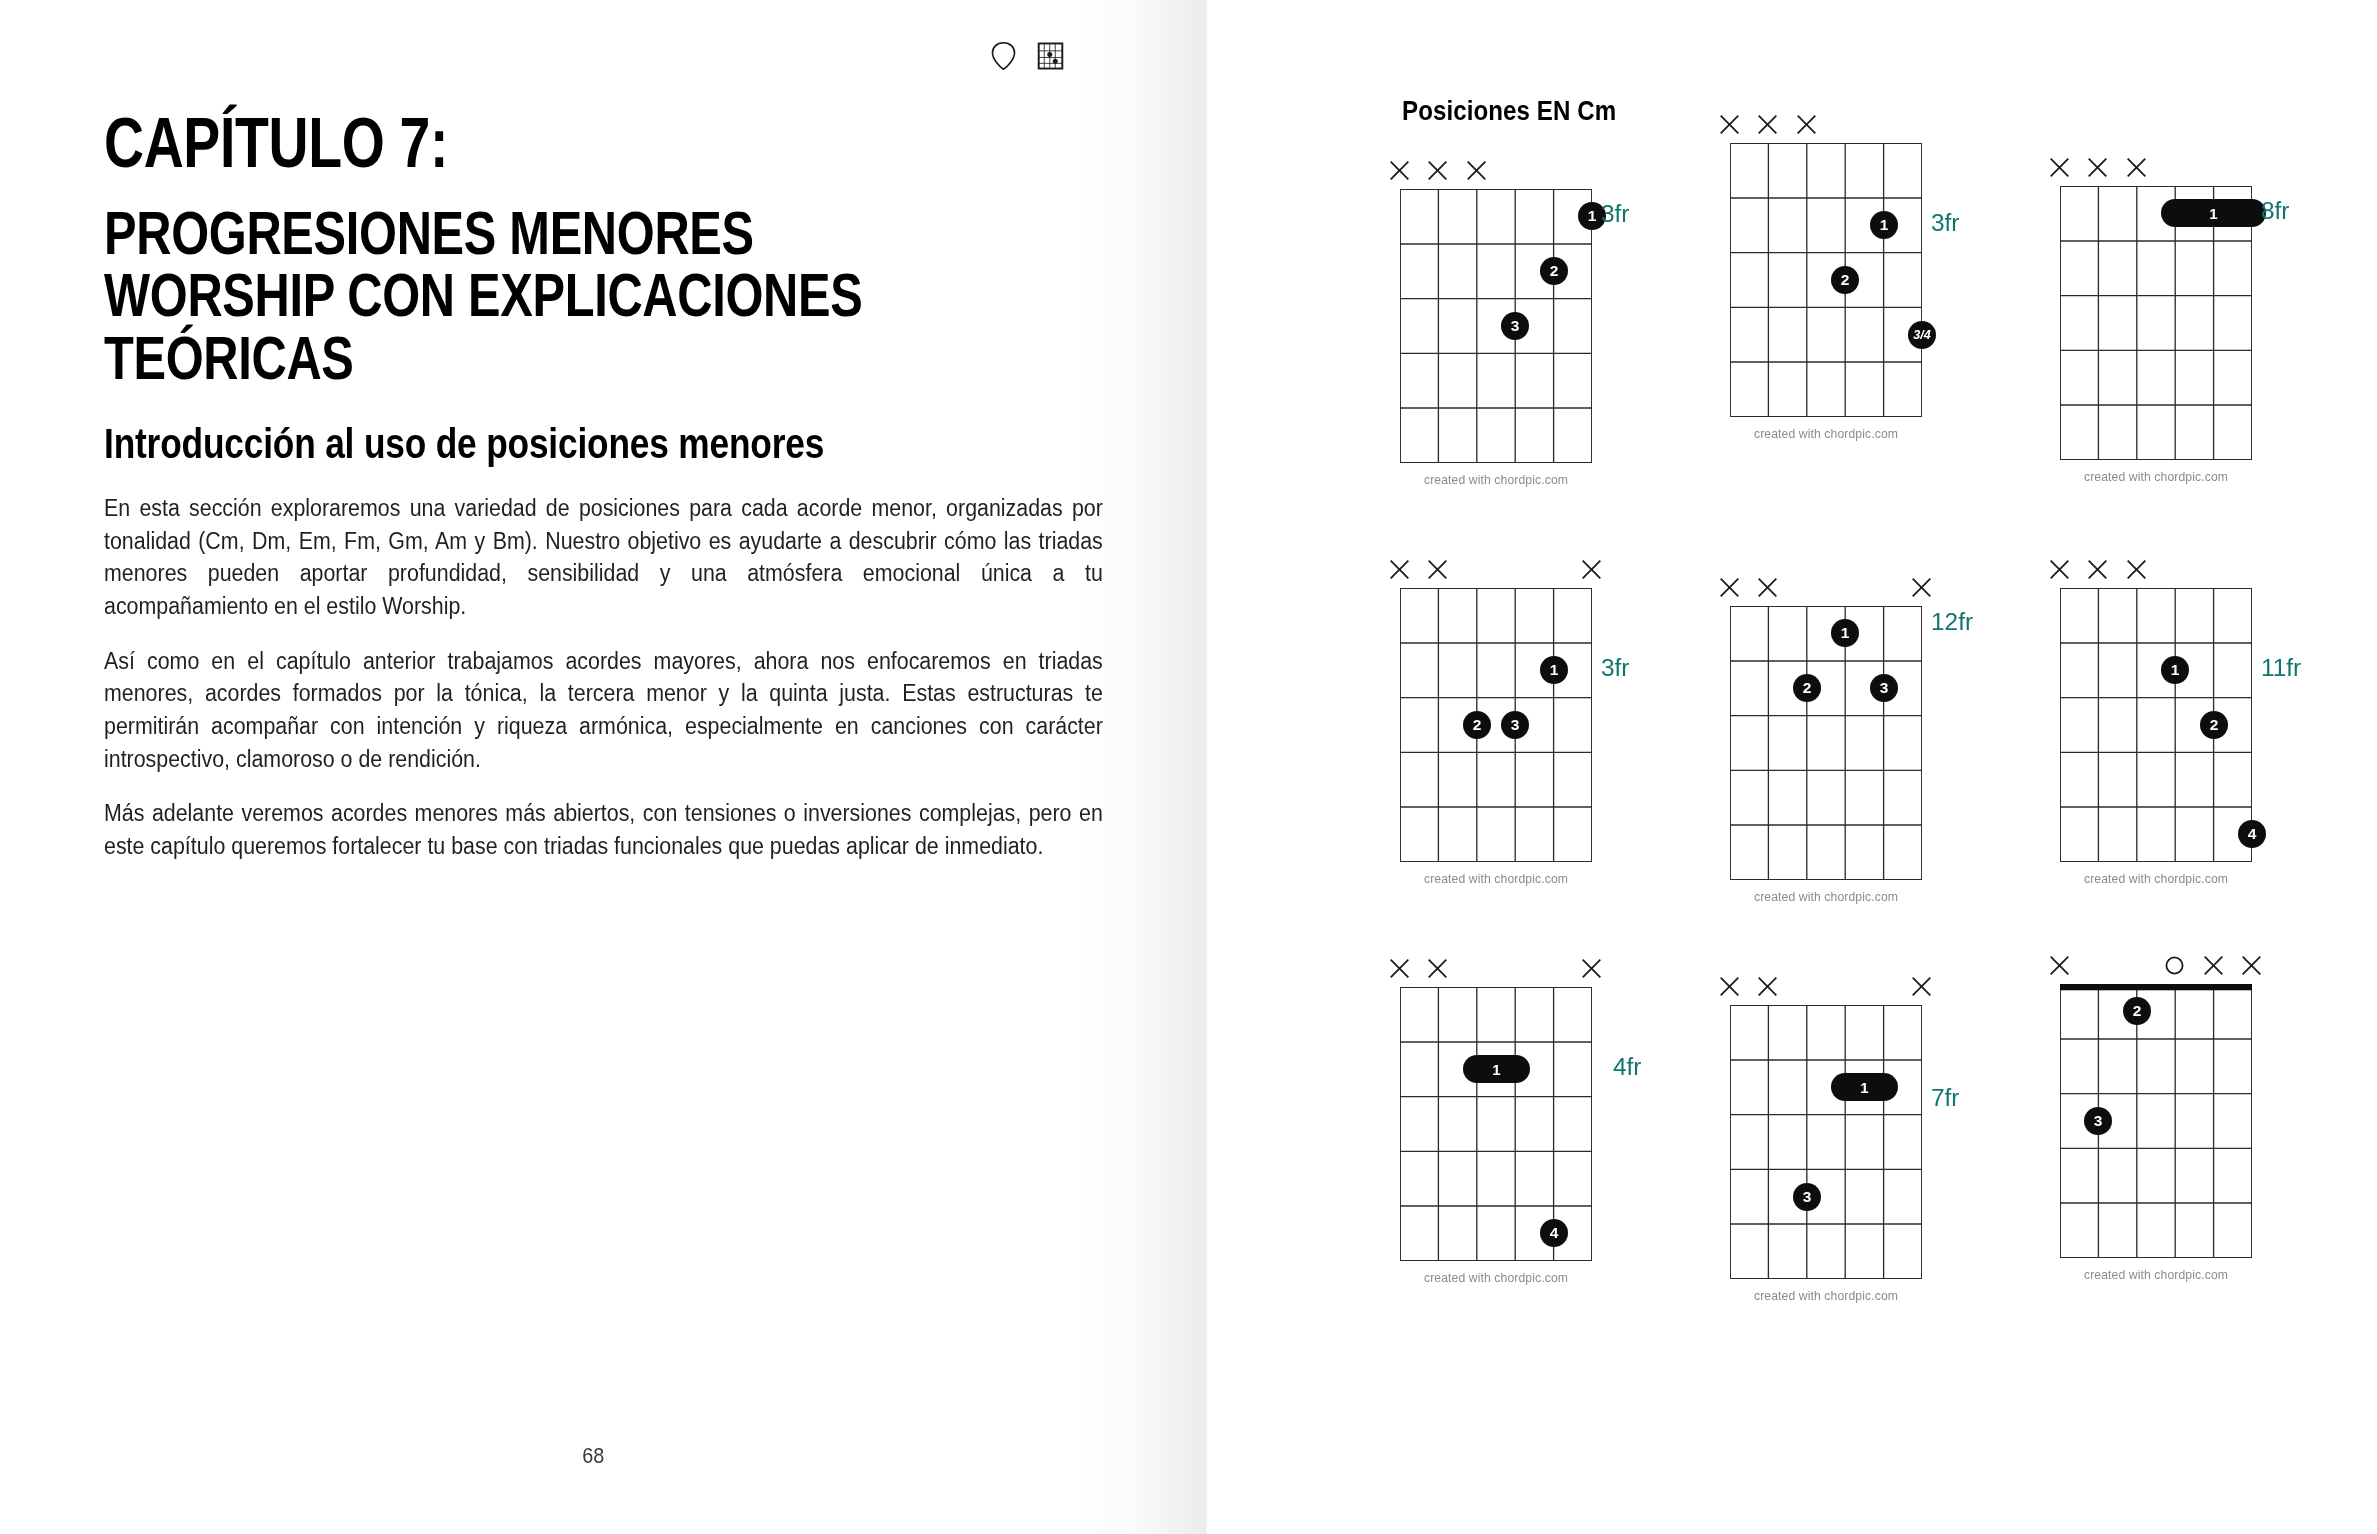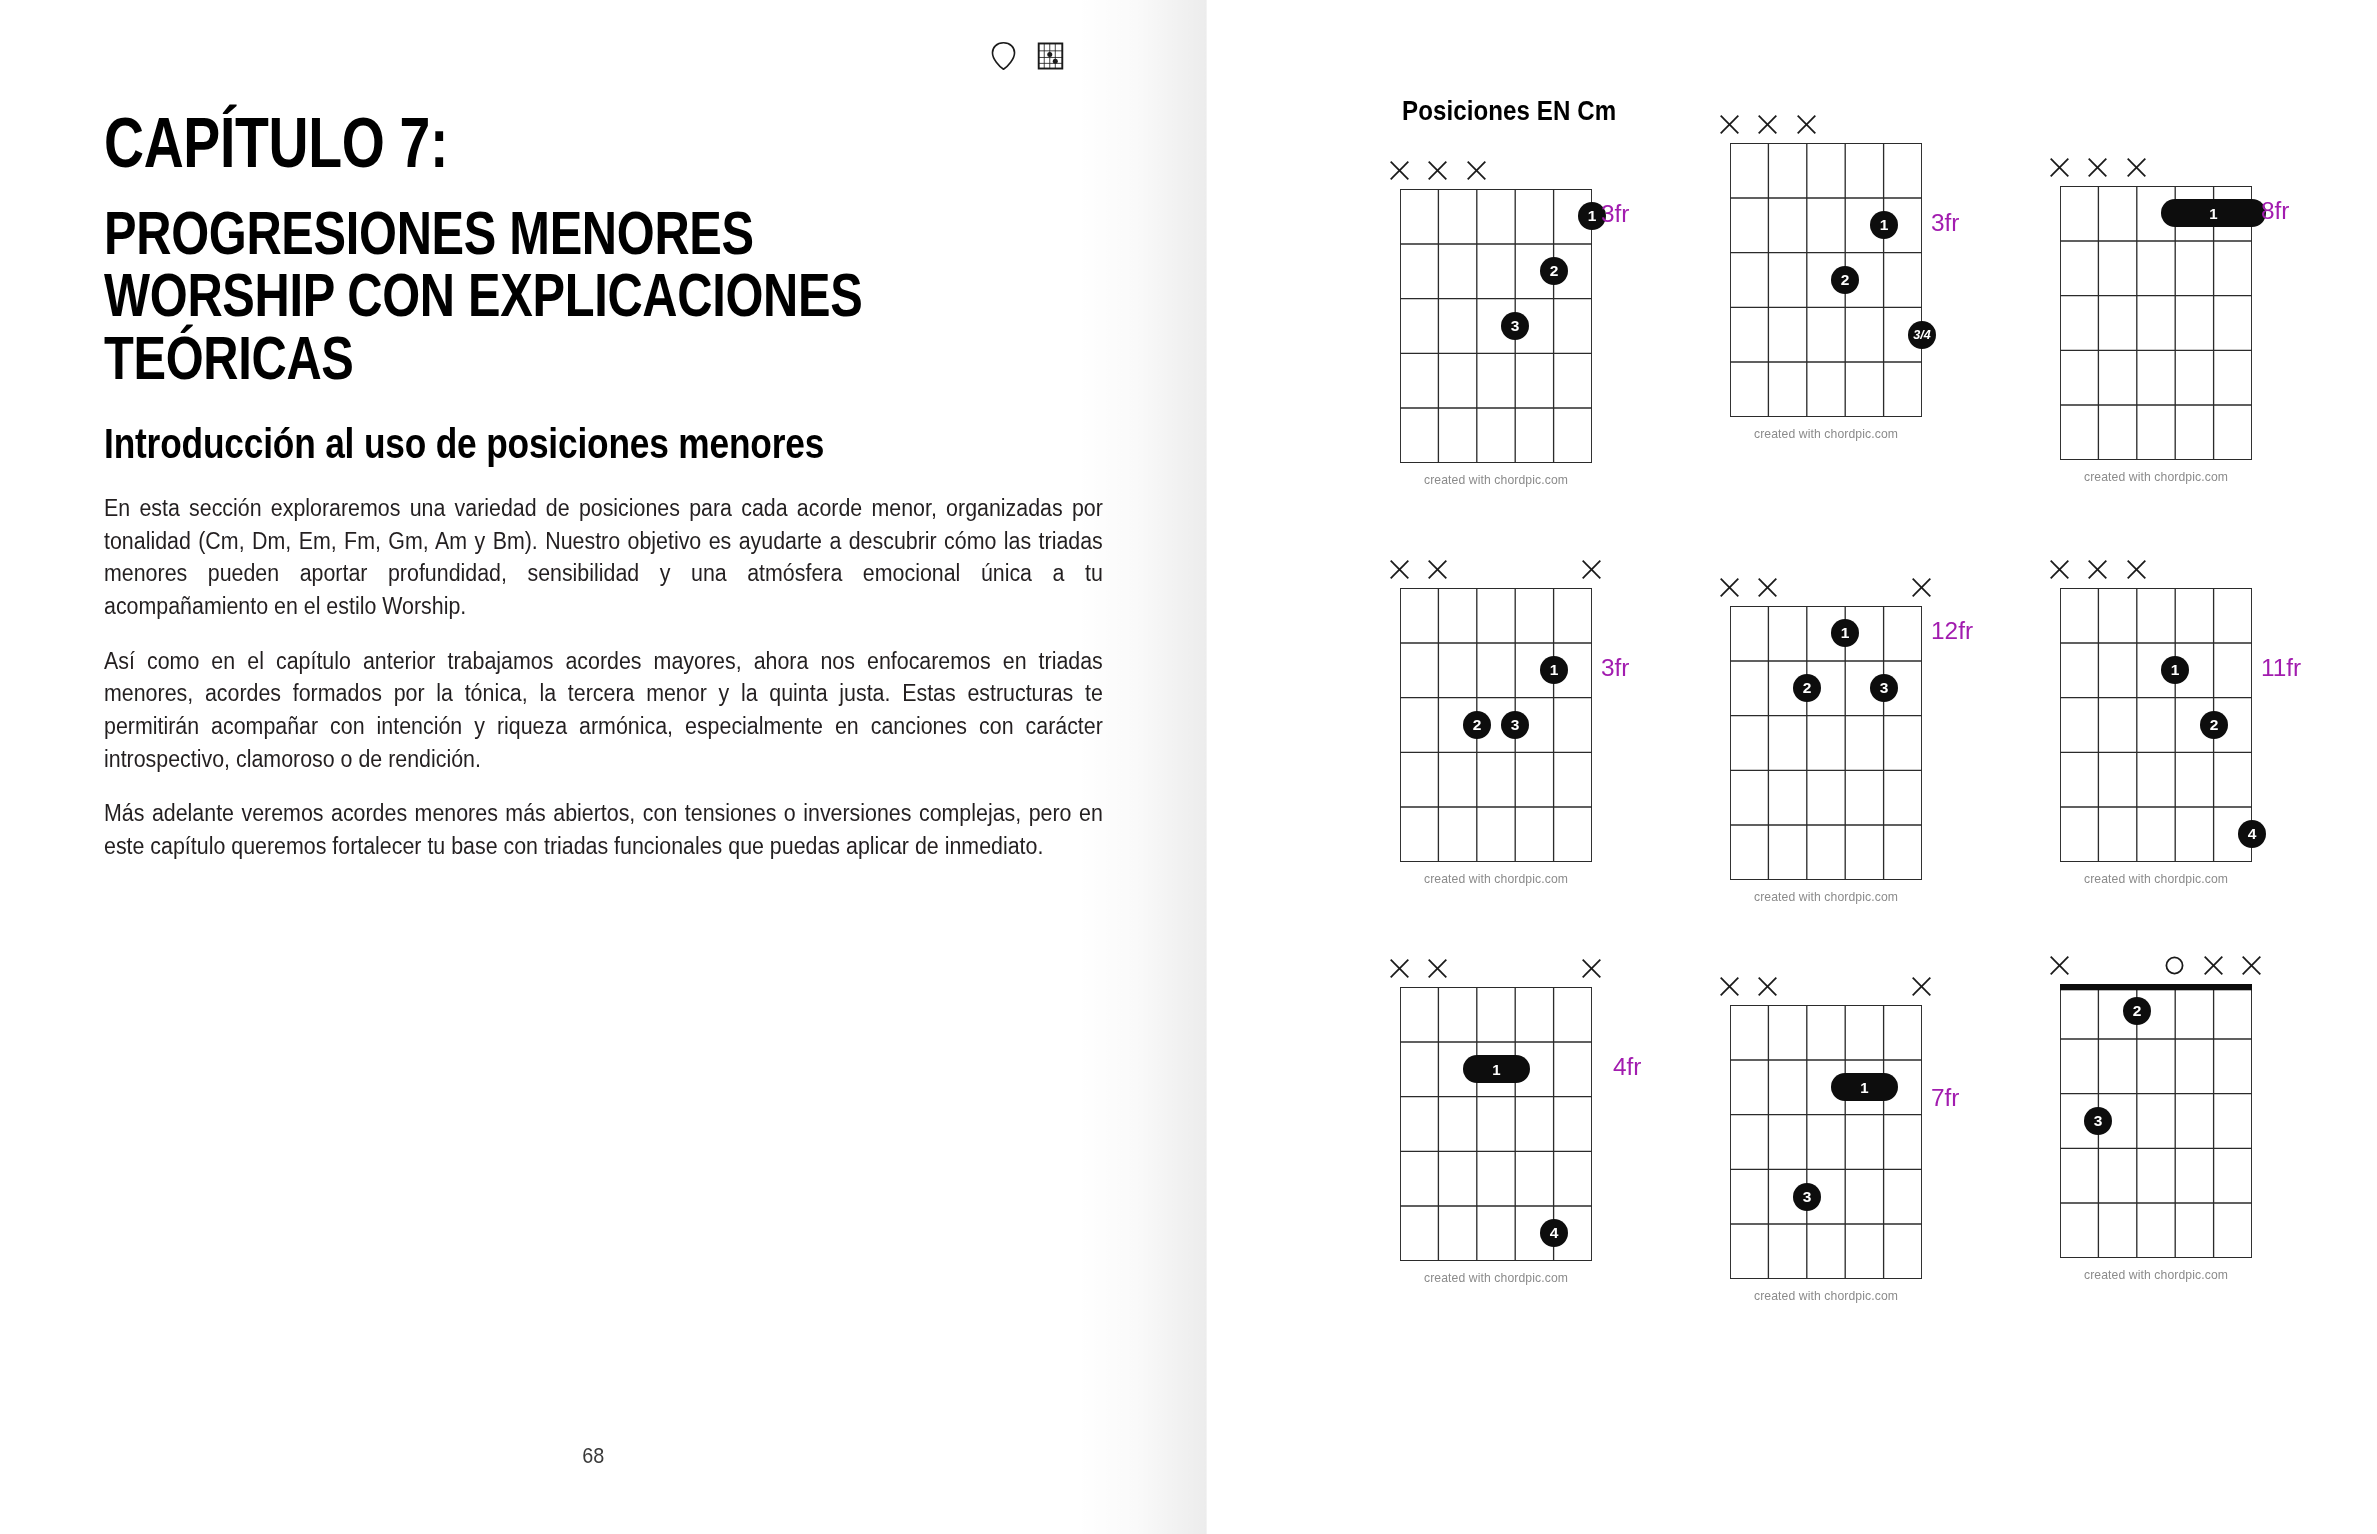--- a/index.html
+++ b/index.html
@@ -216,21 +216,21 @@
     border-radius: 14px;
   }
   .dot.dual-label { font-size: 12.6px; font-style: italic; }
 
   
   .fret-label {
     position: absolute;
     font-family: "Liberation Sans", sans-serif;
     font-weight: 400;
     font-size: 24.4px;
-    color: #a21caf;
+    color: #0f766e;
     white-space: nowrap;
     z-index: 4;
   }
 
   .chord-caption {
     margin-top: 10.4px;
     font-family: "Liberation Sans", sans-serif;
     font-size: 12.2px;
     color: #8b8b8b;
     text-align: center;
@@ -521,21 +521,21 @@
                   <line x1="0" y1="74" x2="260" y2="74" stroke="#2b2b2b" stroke-width="1.8"></line>
                   <line x1="0" y1="148" x2="260" y2="148" stroke="#2b2b2b" stroke-width="1.8"></line>
                   <line x1="0" y1="222" x2="260" y2="222" stroke="#2b2b2b" stroke-width="1.8"></line>
                   <line x1="0" y1="296" x2="260" y2="296" stroke="#2b2b2b" stroke-width="1.8"></line>
                   <line x1="0" y1="370" x2="260" y2="370" stroke="#2b2b2b" stroke-width="1.8"></line>
                 </svg>
               </div>
               <div class="dot single" style="left: 115px; top: 27px;">1</div>
               <div class="dot single" style="left: 77px; top: 82px;">2</div>
               <div class="dot single" style="left: 154px; top: 82px;">3</div>
-              <div class="fret-label" style="left: 201px; top: 11px;">12fr</div>
+              <div class="fret-label" style="left: 201px; top: 2px;">12fr</div>
             </div>
             <div class="chord-caption">created with chordpic.com</div>
           </div>
         </div>
         <div class="chord-cell">
           <div class="chord-diagram">
             <div class="marker-row">
               <span class="marker" style="left: 0px;">
                 <svg width="25" height="25" viewBox="0 0 34 34">
                   <line x1="5" y1="5" x2="29" y2="29" stroke="#1a1a1a" stroke-width="2.4"></line>

